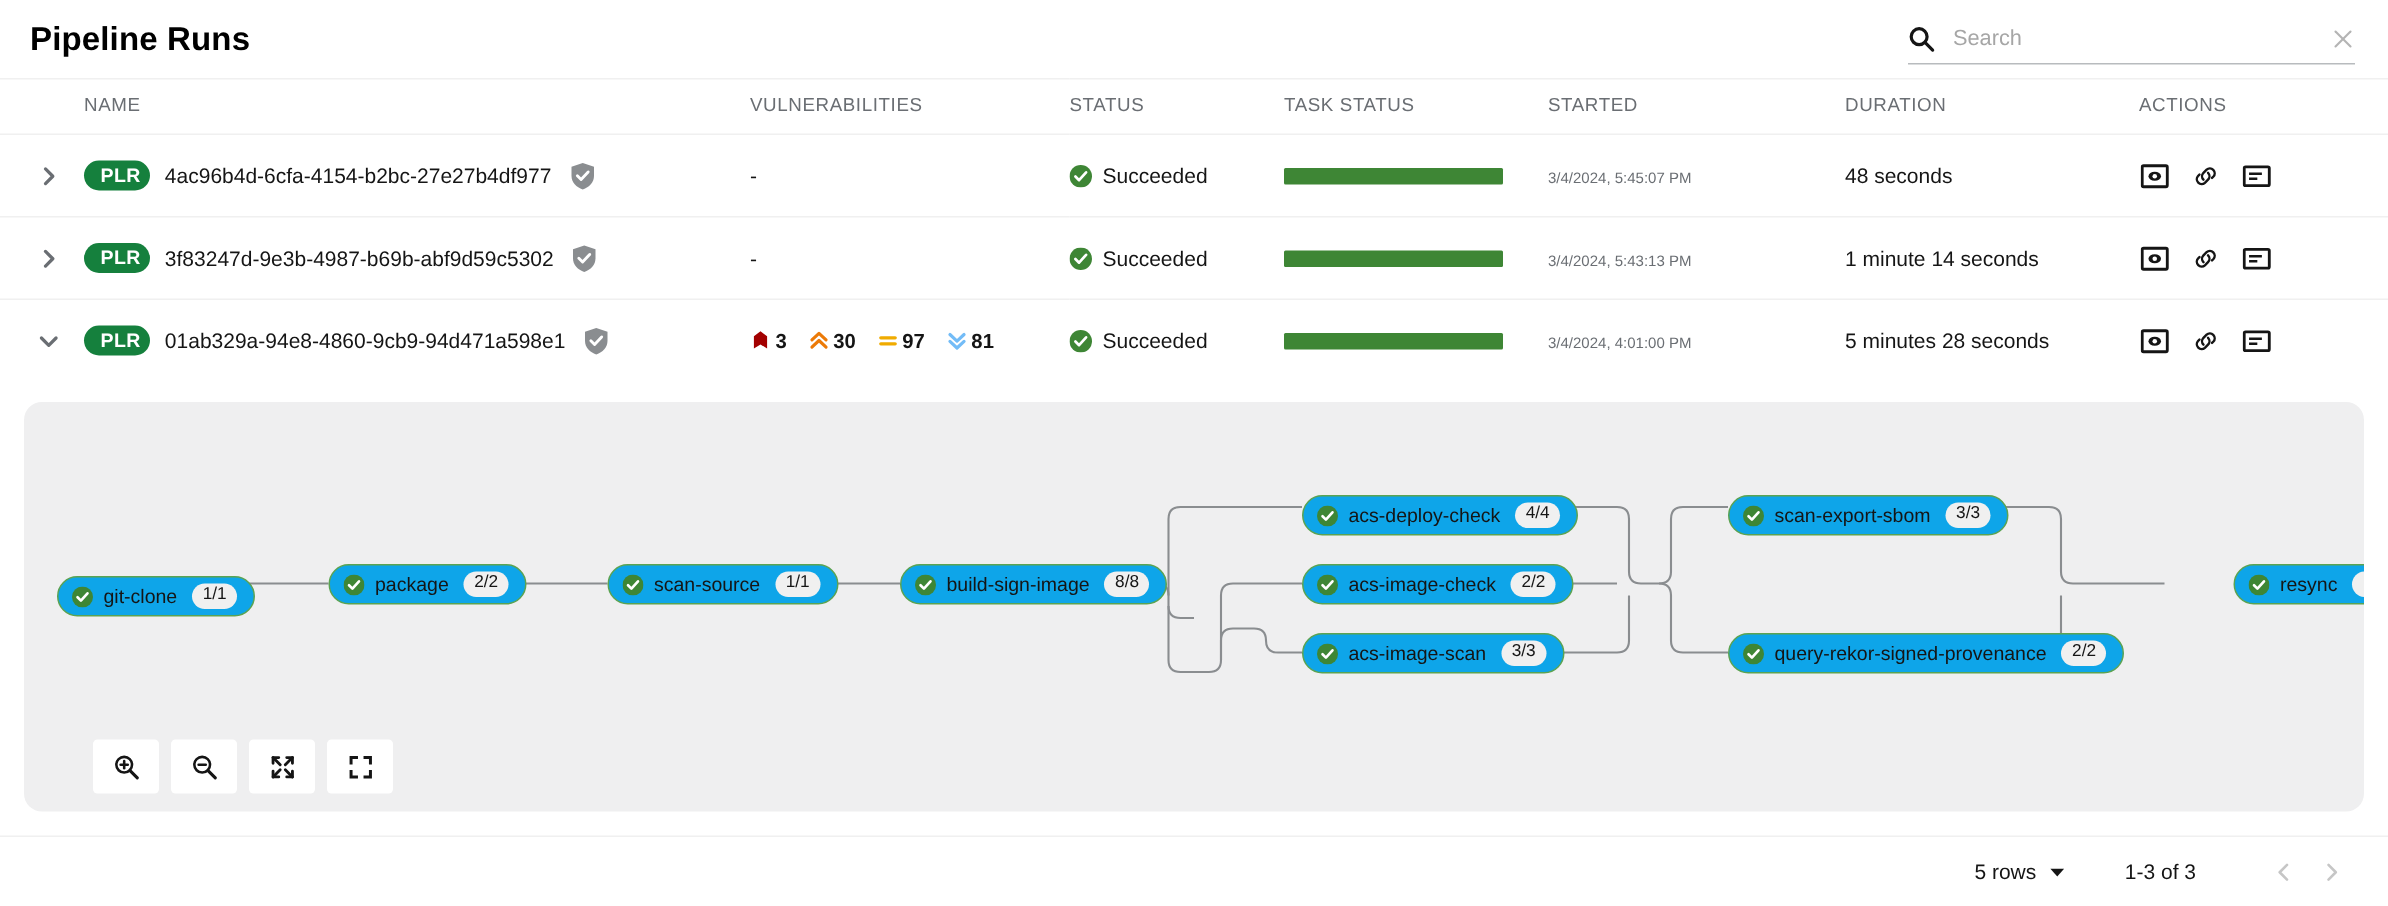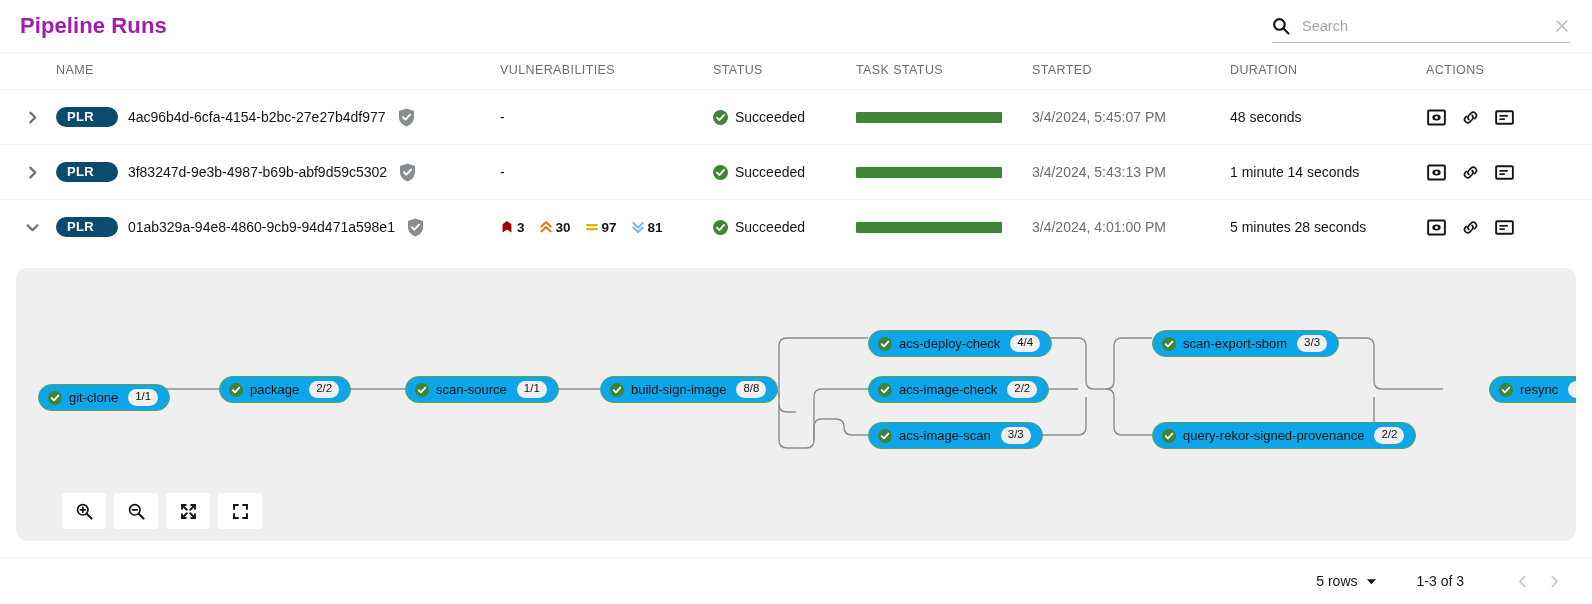--- a/index.html
+++ b/index.html
@@ -13,21 +13,21 @@
   }
 
   
   .page-header{
     height:52px;
     display:flex;align-items:center;
     padding:0 0 0 20px;
     position:relative;
   }
   .page-title{
-    font-size:22px;font-weight:bold;color:#a21caf;letter-spacing:.1px;
+    font-size:22px;font-weight:bold;color:#000000;letter-spacing:.1px;
   }
   .search-wrap{
     position:absolute;right:22px;top:9px;
     width:298px;height:34px;
     display:flex;align-items:center;
     border-bottom:1px solid #b8bbbe;
     box-sizing:border-box;
   }
   .search-icon{width:18px;height:18px;flex:0 0 18px;margin-right:12px;color:#151515;}
   .search-input{
@@ -70,43 +70,43 @@
   .col-actions{width:166px;}
 
   .toggle-btn{
     width:36px;height:36px;display:flex;align-items:center;justify-content:center;
     margin-left:14px;cursor:pointer;color:#6a6e73;background:none;border:none;padding:0;
   }
   .toggle-btn svg{width:13px;height:13px;}
 
   .name-cell{display:flex;align-items:center;gap:10px;}
   .plr-badge{
-    background:#0c4a6e;color:#fff;
+    background:#15803d;color:#fff;
     font-size:13px;font-weight:bold;letter-spacing:.3px;
     border-radius:30px;
-    padding:3px 24px 4px 11px;
+    padding:3px 6px 4px 11px;
     line-height:1;
     display:inline-block;
   }
   .run-name{font-size:14px;color:#151515;white-space:nowrap;}
   .shield-icon{width:17px;height:19px;flex:0 0 17px;color:#8a8d90;display:block;margin-left:2px;}
 
   .vuln-cell{display:flex;align-items:center;gap:5px;font-size:13.5px;font-weight:bold;}
   .vuln-item{display:flex;align-items:center;gap:3px;margin-right:9px;}
   .vuln-item svg{width:14px;height:14px;display:block;}
   .vuln-dash{color:#151515;font-size:14px;font-weight:normal;}
 
   .status-cell{display:flex;align-items:center;gap:7px;font-size:14px;}
   .check-circle{width:15px;height:15px;flex:0 0 15px;display:block;}
 
   .task-bar{
     width:146px;height:11px;background:#3e8635;border-radius:1px;
   }
 
-  .started-txt{color:#6a6e73;font-size:14px;white-space:nowrap;}
+  .started-txt{color:#6a6e73;font-size:10px;white-space:nowrap;}
   .duration-txt{color:#151515;font-size:14px;white-space:nowrap;}
 
   .actions-cell{display:flex;align-items:center;gap:14px;}
   .action-btn{
     width:20px;height:20px;display:flex;align-items:center;justify-content:center;
     cursor:pointer;background:none;border:none;padding:0;color:#151515;
   }
   .action-btn svg{width:19px;height:19px;display:block;}
 
   

